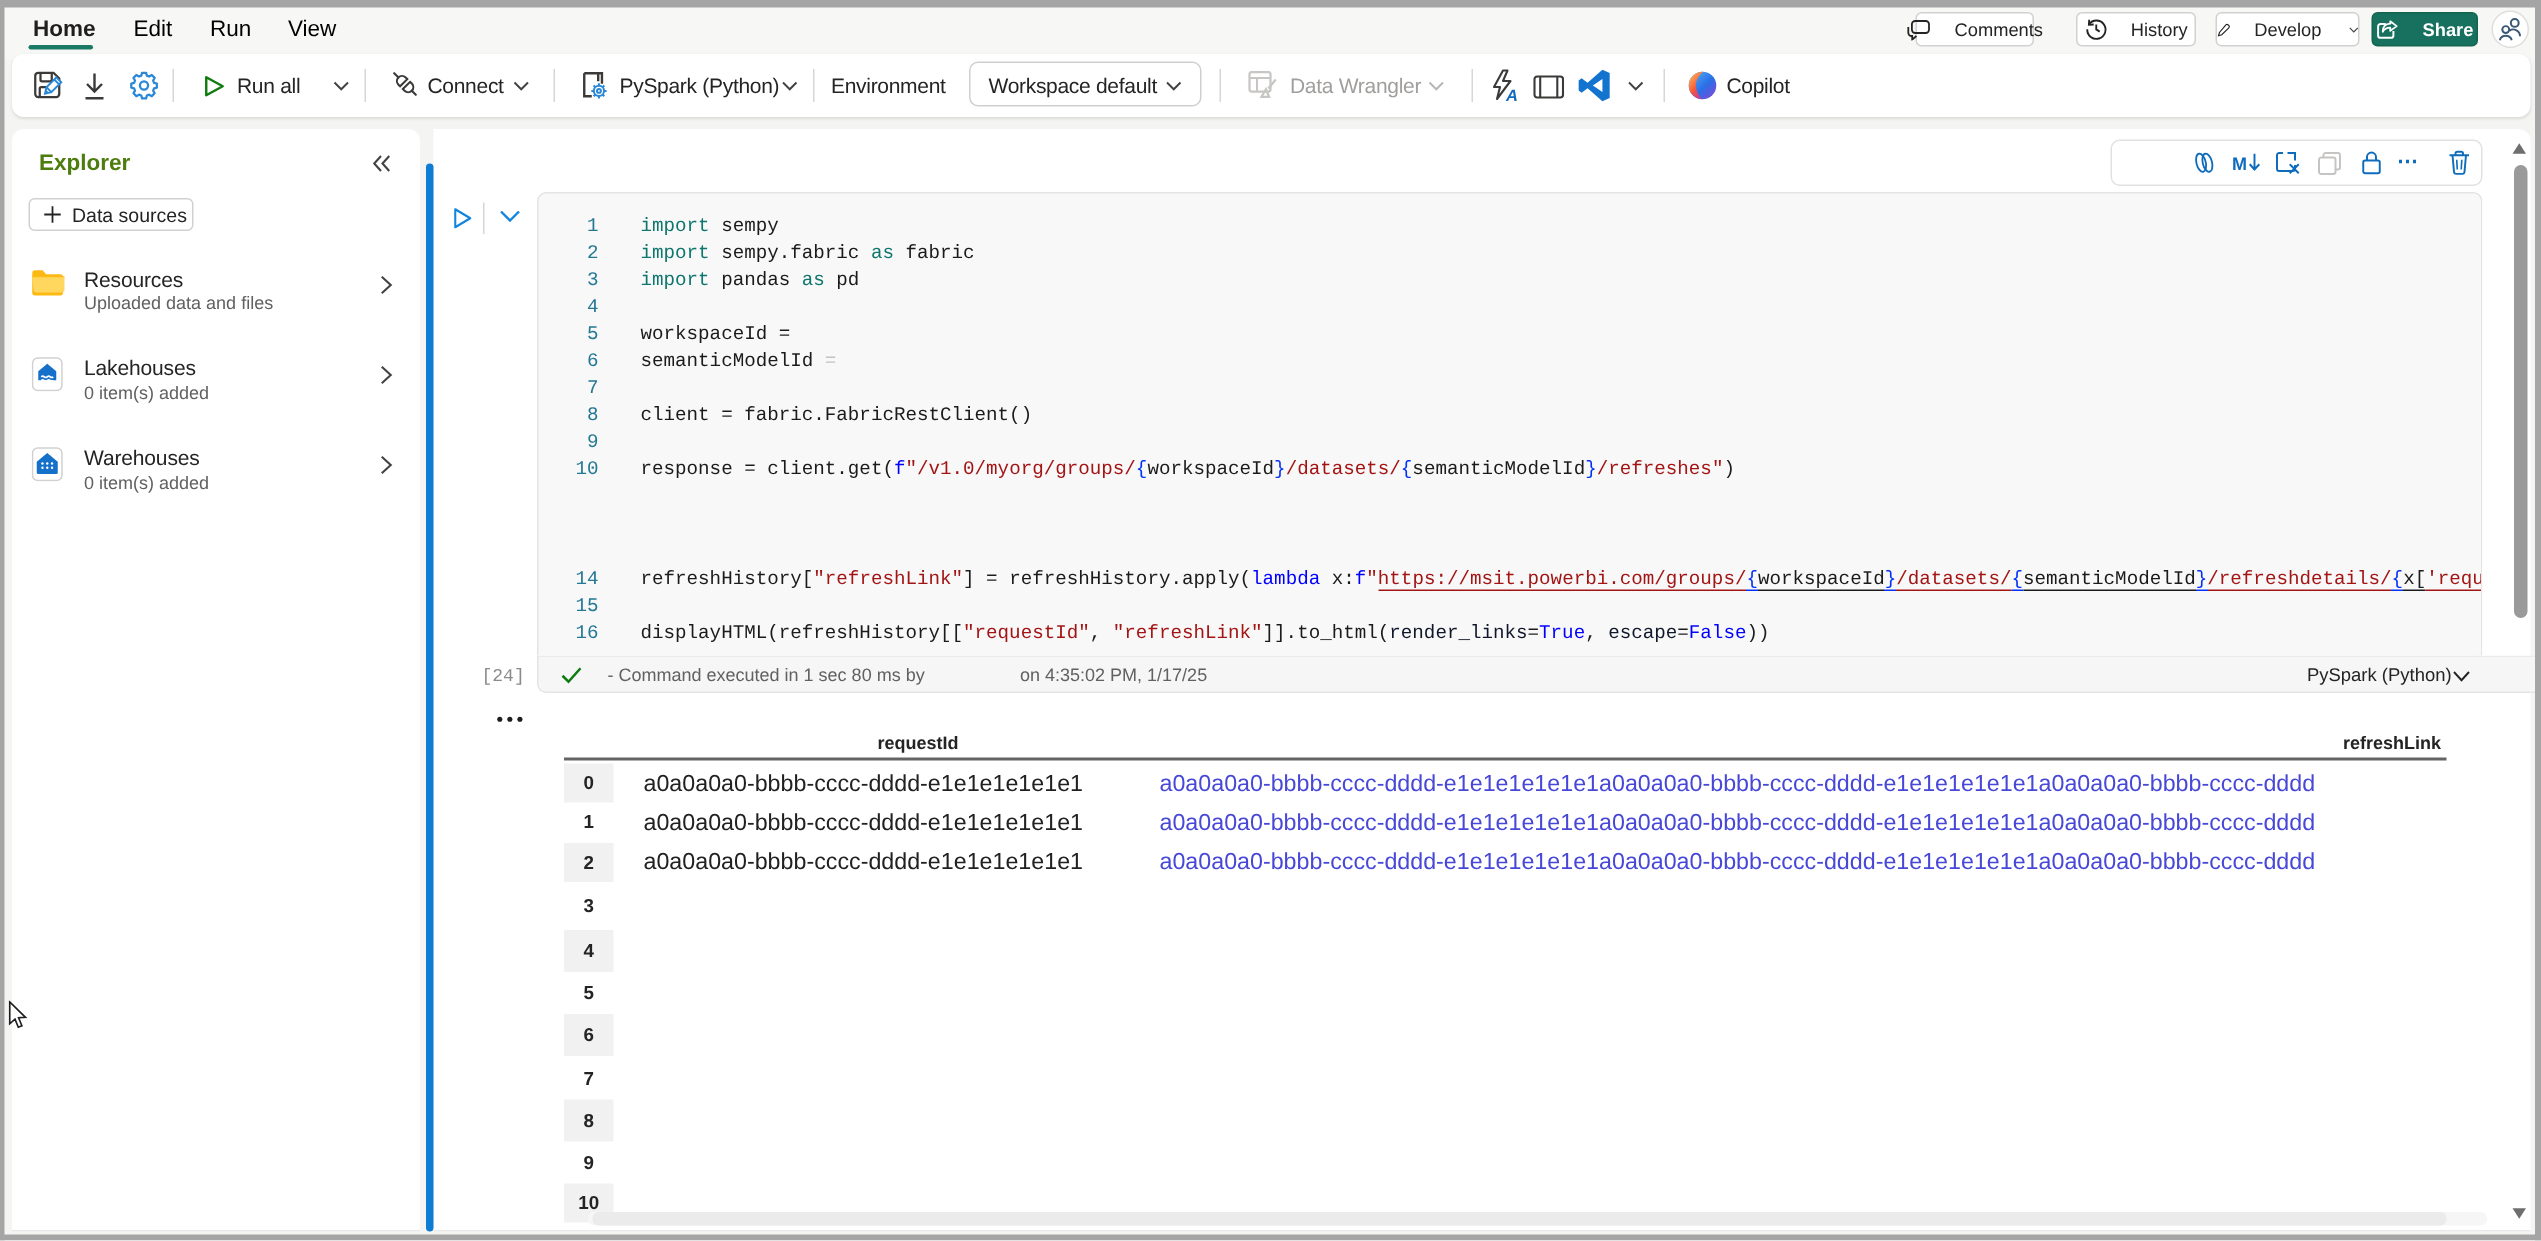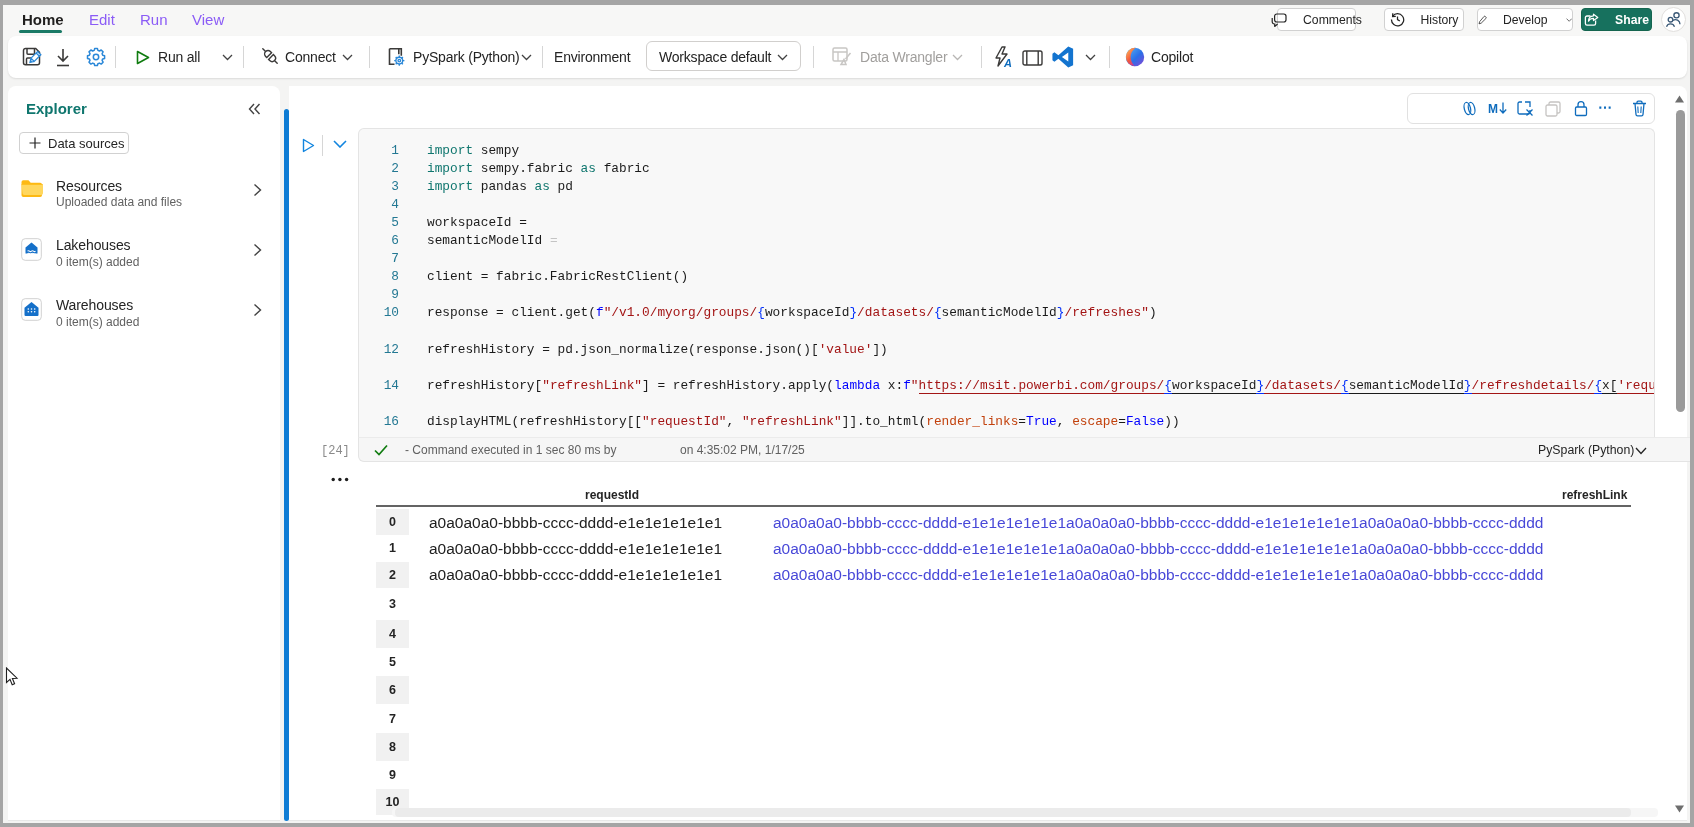--- a/index.html
+++ b/index.html
@@ -2,21 +2,21 @@
 <html><head>
 <meta charset="utf-8">
 <style>
   * { margin:0; padding:0; box-sizing:border-box; }
   html,body { width:1694px; height:827px; overflow:hidden; }
   body { font-family:"Liberation Sans", sans-serif; background:#f4f4f3; position:relative; }
   .abs { position:absolute; }
   .edge { position:absolute; background:#a5a5a5; z-index:50; }
 
   
-  .mtab { position:absolute; font-size:15px; color:#8b5cf6; }
+  .mtab { position:absolute; font-size:15px; color:#000000; }
   .mtab.active { color:#201f1e; font-weight:bold; }
   .topbtn { position:absolute; height:23px; background:#fff; border:1px solid #d1d1d1; border-radius:4px; display:flex; align-items:center; justify-content:center; font-size:12.2px; color:#242424; gap:16px; }
 
   
   .ribbon { position:absolute; left:8px; top:36px; width:1679px; height:42px; background:#fff; border-radius:8px; box-shadow:0 1px 2px rgba(0,0,0,0.10); }
   .rsep { position:absolute; top:46px; height:22px; width:1px; background:#d6d6d6; }
   .rtext { position:absolute; top:49px; font-size:14px; color:#242424; white-space:nowrap; letter-spacing:-0.2px; }
   .gray { color:#a19f9d; }
 
   
@@ -27,21 +27,21 @@
   
   .main { position:absolute; left:289px; top:86px; width:1398px; height:735px; background:#fff; border-radius:0 8px 0 0; border-bottom:1px solid #e8e8e8; }
   .bluebar { position:absolute; left:284px; top:109px; width:5px; height:712px; background:#0f7cd4; border-radius:3px; }
 
   
   .cellbox { position:absolute; left:358px; top:128px; width:1297px; height:309px; background:#f8f8f8; border:1px solid #e4e4e4; border-bottom:none; border-radius:6px 6px 0 0; overflow:hidden; }
   .codeline { position:absolute; left:0; width:100%; height:18.1px; font-family:"Liberation Mono", monospace; font-size:12.8px; white-space:pre; }
   .lnum { position:absolute; width:40px; text-align:right; color:#237893; }
   .ctext { position:absolute; left:68px; }
   .kw { color:#0f766e; } .str { color:#a31515; } .blu { color:#0000ff; }
-  .bb { color:#0431fa; } .db { color:#c2410c; } .cc { color:#1b1b1b; }
+  .bb { color:#0431fa; } .db { color:#0f172a; } .cc { color:#1b1b1b; }
   .u { border-bottom:1px solid; }
 
   .statusbar { position:absolute; left:358px; top:437px; width:1437px; height:25px; background:#f6f6f6; border:1px solid #e4e4e4; border-top:1px solid #ebebeb; border-radius:0 0 6px 6px; font-size:12px; color:#616161; }
 
   
   .tblhead { position:absolute; font-weight:bold; font-size:12px; color:#242424; }
   .idxcell { position:absolute; left:376px; width:33px; text-align:center; font-weight:bold; font-size:12.5px; color:#242424; display:flex; align-items:center; justify-content:center; }
   .striped { background:#f1f1f1; }
   .rowtext { position:absolute; left:429px; font-size:15.5px; color:#212121; }
   .rowlink { position:absolute; left:773px; font-size:15.5px; color:#4848d8; }
@@ -209,21 +209,21 @@
         <stop offset="0.55" stop-color="#f4583d"></stop>
         <stop offset="1" stop-color="#c3369f"></stop>
     </linearGradient>
   </defs>
   <circle cx="11" cy="11" r="9.2" fill="url(#cpA)"></circle>
   <path d="M11.5 1.8 a9.2 9.2 0 0 0 -0.8 18.4 c-2.6-2.9-4.1-5.9-4.1-9.3 s1.6-6.3 4.9-9.1z" fill="url(#cpB)"></path>
 </svg>
 <div class="rtext" style="left:1151px;">Copilot</div>
 
 <div class="explorer"></div>
-<div class="abs" style="left:26px; top:100px; font-size:15px; font-weight:bold; color:#0f766e;text-align:right;">Explorer</div>
+<div class="abs" style="left:26px; top:100px; font-size:15px; font-weight:bold; color:#4d7c0f;text-align:right;">Explorer</div>
 <svg class="abs" style="left:248px; top:103px;" width="13" height="12" viewBox="0 0 13 12">
   <path d="M6 1 L1.5 6 L6 11 M11.5 1 L7 6 L11.5 11" fill="none" stroke="#424242" stroke-width="1.4"></path>
 </svg>
 <div class="abs" style="left:19px; top:132px; width:110px; height:22px; border:1px solid #d1d1d1; border-radius:4px; background:#fff;"></div>
 <svg class="abs" style="left:29px; top:137px;" width="12" height="12" viewBox="0 0 12 12">
     <path d="M6 0.5 v11 M0.5 6 h11" stroke="#242424" stroke-width="1.2"></path>
   </svg>
 <div class="abs" style="left:48px; top:136px; font-size:13px; color:#242424;">Data sources</div>
 
 <svg class="abs" style="left:20px; top:179px;" width="24" height="20" viewBox="0 0 24 20">
@@ -311,22 +311,22 @@
 <div class="codeline" style="top:13.5px;"><span class="lnum">1</span><span class="ctext cc"><span class="kw">import</span> sempy</span></div>
 <div class="codeline" style="top:31.6px;"><span class="lnum">2</span><span class="ctext cc"><span class="kw">import</span> sempy.fabric <span class="kw">as</span> fabric</span></div>
 <div class="codeline" style="top:49.7px;"><span class="lnum">3</span><span class="ctext cc"><span class="kw">import</span> pandas <span class="kw">as</span> pd</span></div>
 <div class="codeline" style="top:67.8px;"><span class="lnum">4</span><span class="ctext cc"></span></div>
 <div class="codeline" style="top:85.9px;"><span class="lnum">5</span><span class="ctext cc">workspaceId = </span></div>
 <div class="codeline" style="top:104.0px;"><span class="lnum">6</span><span class="ctext cc">semanticModelId <span style="color:#c4c4c4">=</span></span></div>
 <div class="codeline" style="top:122.1px;"><span class="lnum">7</span><span class="ctext cc"></span></div>
 <div class="codeline" style="top:140.2px;"><span class="lnum">8</span><span class="ctext cc">client = fabric.FabricRestClient()</span></div>
 <div class="codeline" style="top:158.3px;"><span class="lnum">9</span><span class="ctext cc"></span></div>
 <div class="codeline" style="top:176.4px;"><span class="lnum">10</span><span class="ctext cc">response = client.get(<span class="blu">f</span><span class="str">"/v1.0/myorg/groups/</span><span class="bb">{</span>workspaceId<span class="bb">}</span><span class="str">/datasets/</span><span class="bb">{</span>semanticModelId<span class="bb">}</span><span class="str">/refreshes"</span>)</span></div>
-<div class="codeline" style="top:212.6px;"><span class="lnum">12</span><span class="ctext cc">refreshHistory = pd.json_normalize(response.json()[<span class="str">'value'</span>])</span></div>
 <div class="codeline" style="top:248.8px;"><span class="lnum">14</span><span class="ctext cc">refreshHistory[<span class="str">"refreshLink"</span>] = refreshHistory.apply(<span class="blu">lambda</span> x:<span class="blu">f</span><span class="str">"</span><span class="str u">https://msit.powerbi.com/groups/</span><span class="bb u">{</span><span class="cc u">workspaceId</span><span class="bb u">}</span><span class="str u">/datasets/</span><span class="bb u">{</span><span class="cc u">semanticModelId</span><span class="bb u">}</span><span class="str u">/refreshdetails/</span><span class="bb u">{</span><span class="cc u">x[</span><span class="str u">'requ</span></span></div>
+<div class="codeline" style="top:266.9px;"><span class="lnum">15</span><span class="ctext cc"></span></div>
 <div class="codeline" style="top:285.0px;"><span class="lnum">16</span><span class="ctext cc">displayHTML(refreshHistory[[<span class="str">"requestId"</span>, <span class="str">"refreshLink"</span>]].to_html(<span class="db">render_links</span>=<span class="blu">True</span>, <span class="db">escape</span>=<span class="blu">False</span>))</span></div>
 </div>
 <div class="statusbar">
   <svg class="abs" style="left:15px; top:6px;" width="14" height="12" viewBox="0 0 14 12">
       <path d="M1 6.5 L5 10.5 L13 1.5" fill="none" stroke="#107c10" stroke-width="1.7"></path>
     </svg>
   <div class="abs" style="left:46px; top:5px;">- Command executed in 1 sec 80 ms by</div>
   <div class="abs" style="left:321px; top:5px;">on 4:35:02 PM, 1/17/25</div>
   <div class="abs" style="left:1179px; top:5px; font-size:12.3px; color:#242424;">PySpark (Python)</div>
   <svg class="abs" style="left:1276px; top:9px;" width="12" height="8" viewBox="0 0 12 8">

